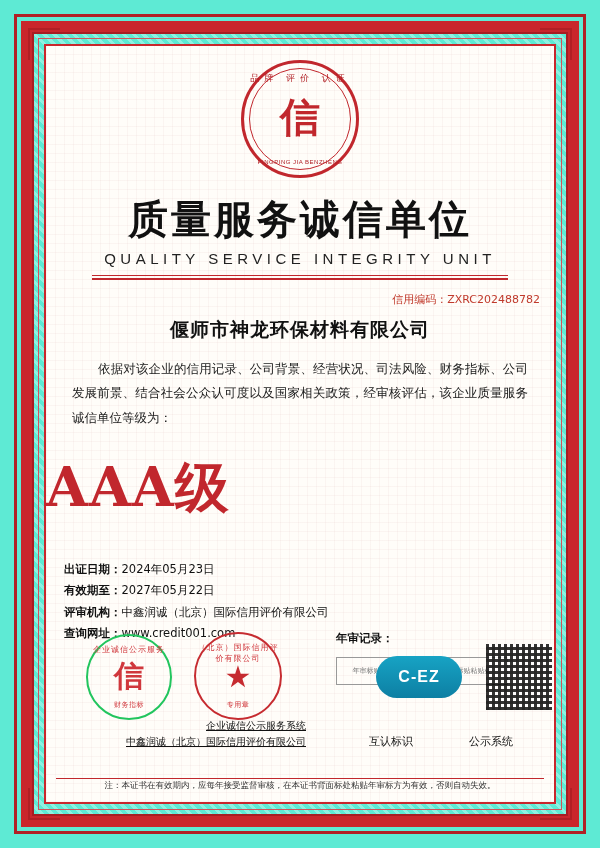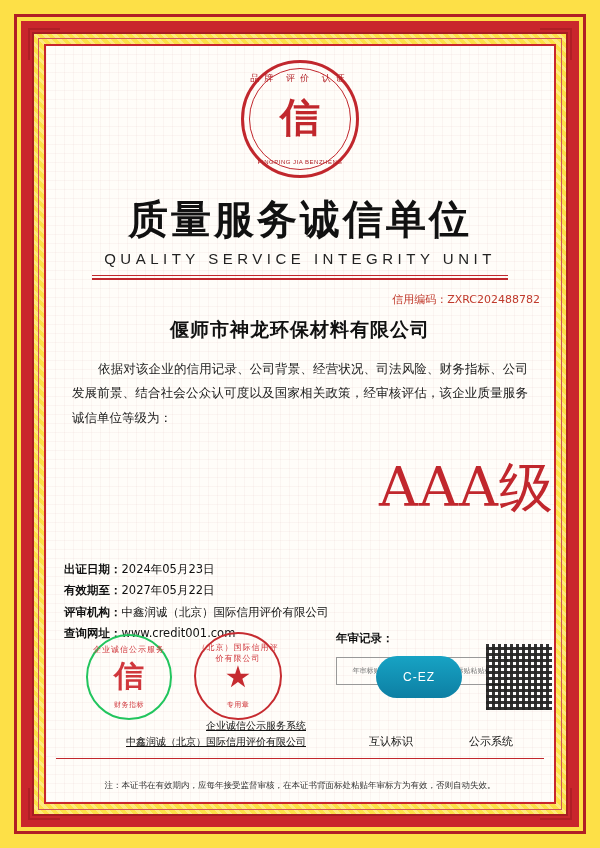--- a/index.html
+++ b/index.html
@@ -12,21 +12,21 @@
     height: 848px;
     font-family: "DejaVu Sans", "Liberation Sans", sans-serif;
     overflow: hidden;
   }
 
   
   .cert {
     position: relative;
     width: 600px;
     height: 848px;
-    background: #fde047;
+    background: #5eead4;
     box-sizing: border-box;
   }
   .border-outer {
     position: absolute;
     left: 14px; top: 14px; right: 14px; bottom: 14px;
     border: 3px solid #b11f25;
     box-sizing: border-box;
   }
   .border-mid {
     position: absolute;
@@ -200,23 +200,23 @@
     font-size: 12.5px;
     line-height: 1.95;
     color: #1a1a1a;
     text-align: justify;
     text-indent: 26px;
     font-family: "DejaVu Sans", sans-serif;
   }
 
   .grade {
     margin-top: 22px;
-    text-align: right;
+    text-align: left;
     font-size: 54px;
-    font-weight: normal;
+    font-weight: bold;
     color: #c1272d;
     letter-spacing: 1px;
     font-family: "DejaVu Serif", serif;
   }
 
   
   .details {
     position: relative;
     margin: 34px 0 0 18px;
     font-size: 11.5px;
@@ -320,22 +320,22 @@
     left: 330px;
     top: 26px;
     width: 86px;
     height: 42px;
     border-radius: 21px;
     background: linear-gradient(180deg, #17a3c4, #0d7fa3);
     color: #fff;
     display: flex;
     align-items: center;
     justify-content: center;
-    font-size: 12px;
-    font-weight: normal;
+    font-size: 16px;
+    font-weight: bold;
     letter-spacing: 1px;
     font-family: "Liberation Sans", sans-serif;
     text-align: center;
   }
   .qr {
     position: absolute;
     left: 440px;
     top: 14px;
     width: 66px;
     height: 66px;
@@ -356,21 +356,21 @@
     font-family: "DejaVu Sans", sans-serif;
   }
   .label-cez { left: 323px; }
   .label-qr  { left: 423px; }
 
   .footnote {
     position: absolute;
     left: 10px; right: 10px;
     bottom: 10px;
     border-top: 1px solid #c1272d;
-    padding-top: 21px;
+    padding-top: 1px;
     font-size: 8.5px;
     color: #333;
     text-align: center;
     font-family: "DejaVu Sans", sans-serif;
   }
 </style>
 </head>
 <body>
 
 <div class="cert">

